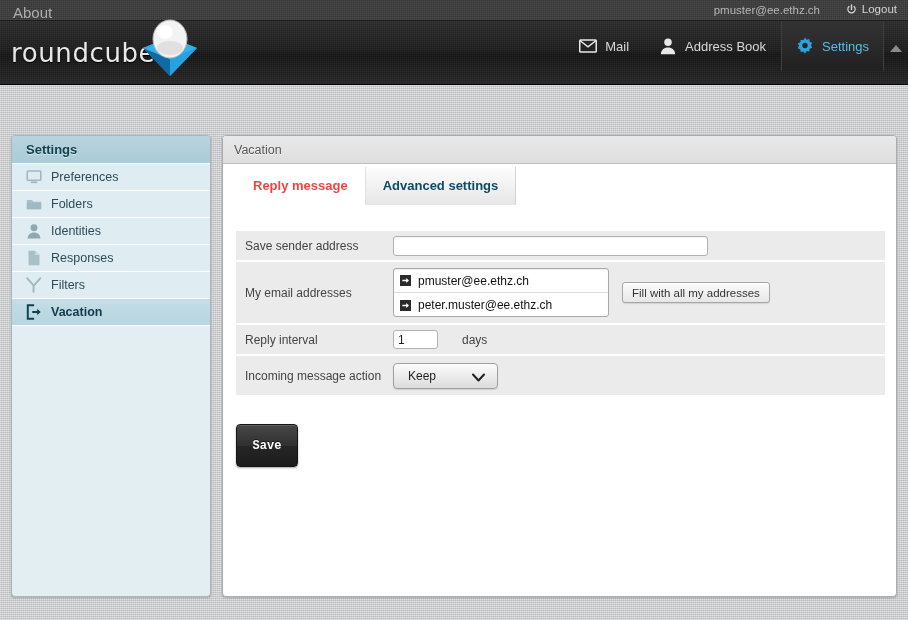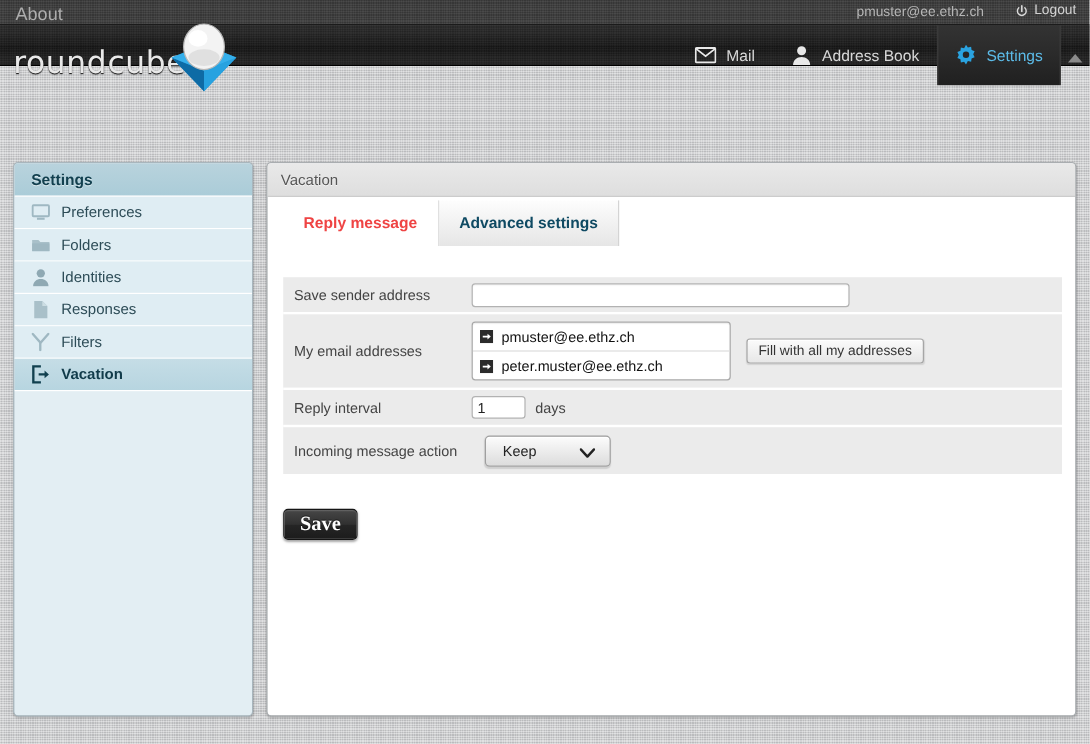--- a/index.html
+++ b/index.html
@@ -38,21 +38,21 @@
   }
   #logout-btn {
     position:absolute; right:11px; top:3px;
     color:#d2d2d2; font-size:11.5px; text-decoration:none;
     display:flex; align-items:center; gap:5px; white-space:nowrap;
   }
   .power-ico { display:block; width:11px; height:11px; }
 
   
   #header {
-    position:absolute; left:0; top:21px; width:908px; height:34px;
+    position:absolute; left:0; top:21px; width:908px; height:64px;
     background: linear-gradient(to bottom, #2b2b2b 0%, #1c1c1c 48%, #151515 52%, #262626 100%);
     background-color:#202020;
     border-bottom:1px solid #000;
   }
   #header:after{
     content:""; position:absolute; inset:0;
     background-image:
       repeating-linear-gradient(0deg, rgba(255,255,255,.028) 0px, rgba(255,255,255,.028) 1px, rgba(0,0,0,.03) 1px, rgba(0,0,0,.03) 2px),
       repeating-linear-gradient(90deg, rgba(255,255,255,.022) 0px, rgba(255,255,255,.022) 1px, rgba(0,0,0,.025) 1px, rgba(0,0,0,.025) 2px);
     pointer-events:none;
@@ -147,37 +147,37 @@
   .row:last-child { border-bottom:none; }
   .row .lbl {
     width:157px; flex:0 0 157px; padding-left:9px;
     font-size:12px; color:#444;
   }
   .row .fld { flex:1; display:flex; align-items:center; }
 
   .row-1 { height:31px; }
   .row-2 { height:63px; }
   .row-3 { height:31px; }
-  .row-4 { height:39px;gap:11px; }
+  .row-4 { height:39px; }
 
   .txtinput {
     height:20px; width:315px;
     border:1px solid #b2b2b2; border-radius:3px;
     background:#fff; font-size:12px; color:#333;
     padding:0 5px; outline:none;
     box-shadow: inset 0 1px 1px rgba(0,0,0,.06);
     font-family:"Liberation Sans", sans-serif;
   }
   .numinput {
     height:19px; width:45px; text-align:left;
     border:1px solid #b2b2b2; border-radius:3px;
     background:#fff; font-size:12px; color:#222; padding:0 4px; outline:none;
     font-family:"Liberation Sans", sans-serif;
   }
-  .unit { font-size:12px; color:#444; margin-left:8px; }
+  .unit { font-size:12px; color:#444; margin-left:24px; }
 
   
   #addrbox {
     width:216px; height:49px; background:#fff;
     border:1px solid #a9a9a9; border-radius:3px;
     overflow:hidden;
     box-shadow: inset 0 1px 1px rgba(0,0,0,.07);
   }
   .addr-row {
     display:flex; align-items:center; gap:7px;
@@ -202,28 +202,28 @@
     background: linear-gradient(to bottom,#fcfcfc 0%,#dcdcdc 100%);
     border:1px solid #9f9f9f; border-radius:4px;
     display:flex; align-items:center; cursor:pointer;
     box-shadow:0 1px 1px rgba(0,0,0,.12), inset 0 1px 0 #fff;
   }
   .selectbox .sel-val { font-size:12px; color:#222; padding-left:14px; }
   .selectbox .chev { position:absolute; right:12px; top:9px; width:13px; height:9px; }
 
   #save-btn {
     position:absolute; left:236px; top:424px;
-    width:62px; height:26px;
+    width:62px; height:43px;
     background: linear-gradient(to bottom,#474747 0%,#303030 50%,#252525 52%,#1c1c1c 100%);
     border:1px solid #151515; border-radius:4px;
-    color:#fff; font-size:17px; font-weight:bold;
+    color:#fff; font-size:12px; font-weight:bold;
     cursor:pointer;
     box-shadow:0 1px 2px rgba(0,0,0,.35), inset 0 1px 0 rgba(255,255,255,.14);
     text-shadow:0 -1px 0 rgba(0,0,0,.6);
-    font-family:Liberation Serif, serif;
+    font-family:Liberation Mono, monospace;
   }
 </style>
 </head>
 <body>
 
 <div id="topbar">
   <a id="about-link" href="#">About</a>
   <span id="user-email">pmuster@ee.ethz.ch</span>
   <a id="logout-btn" href="#">
     <svg class="power-ico" viewBox="0 0 24 24">

